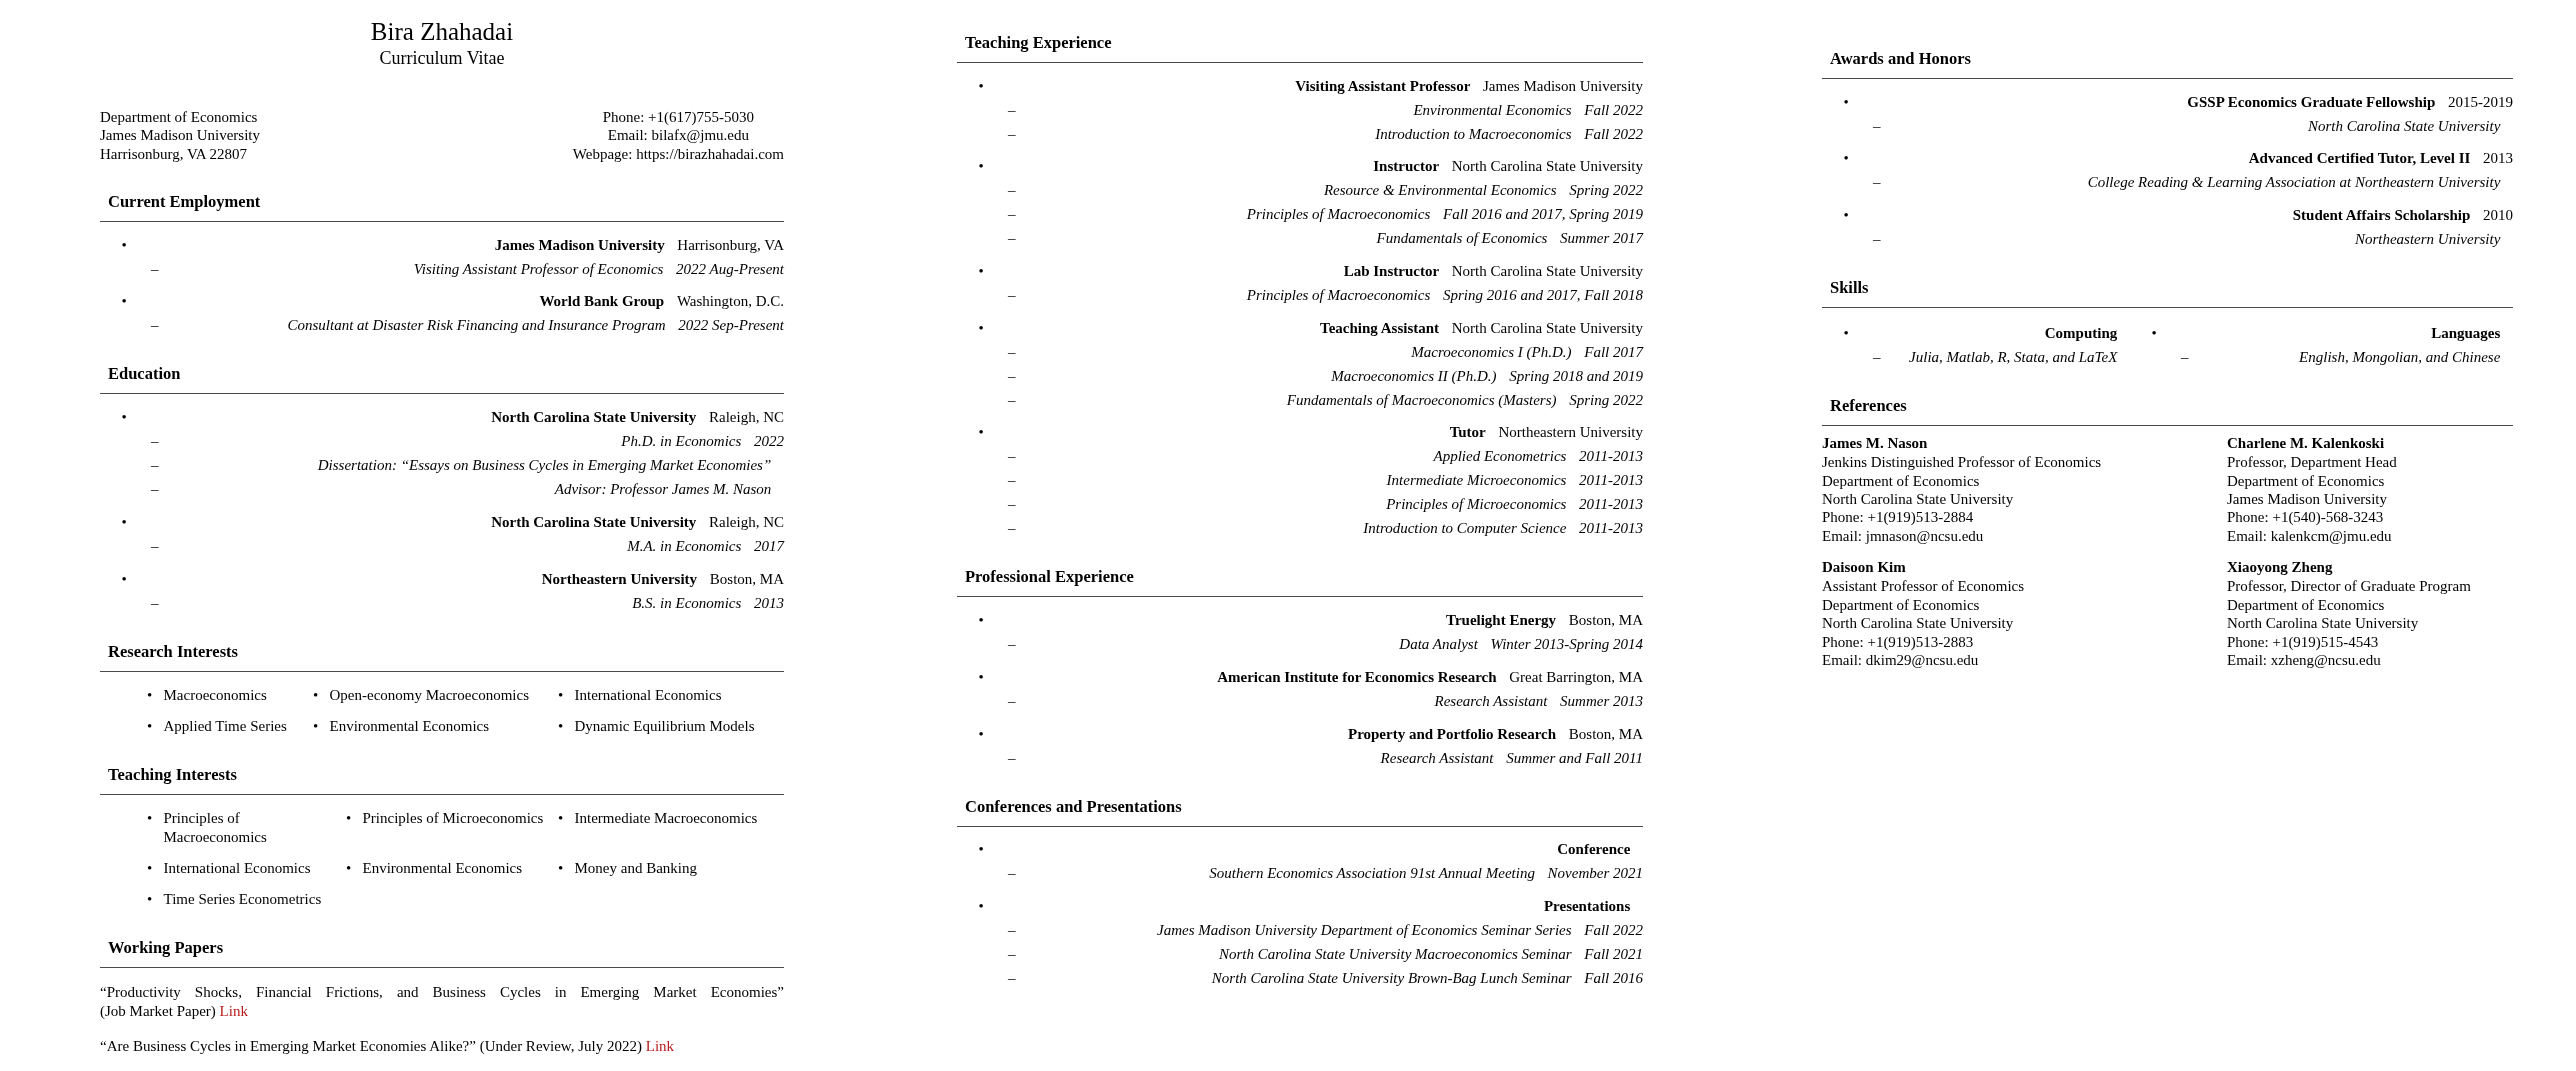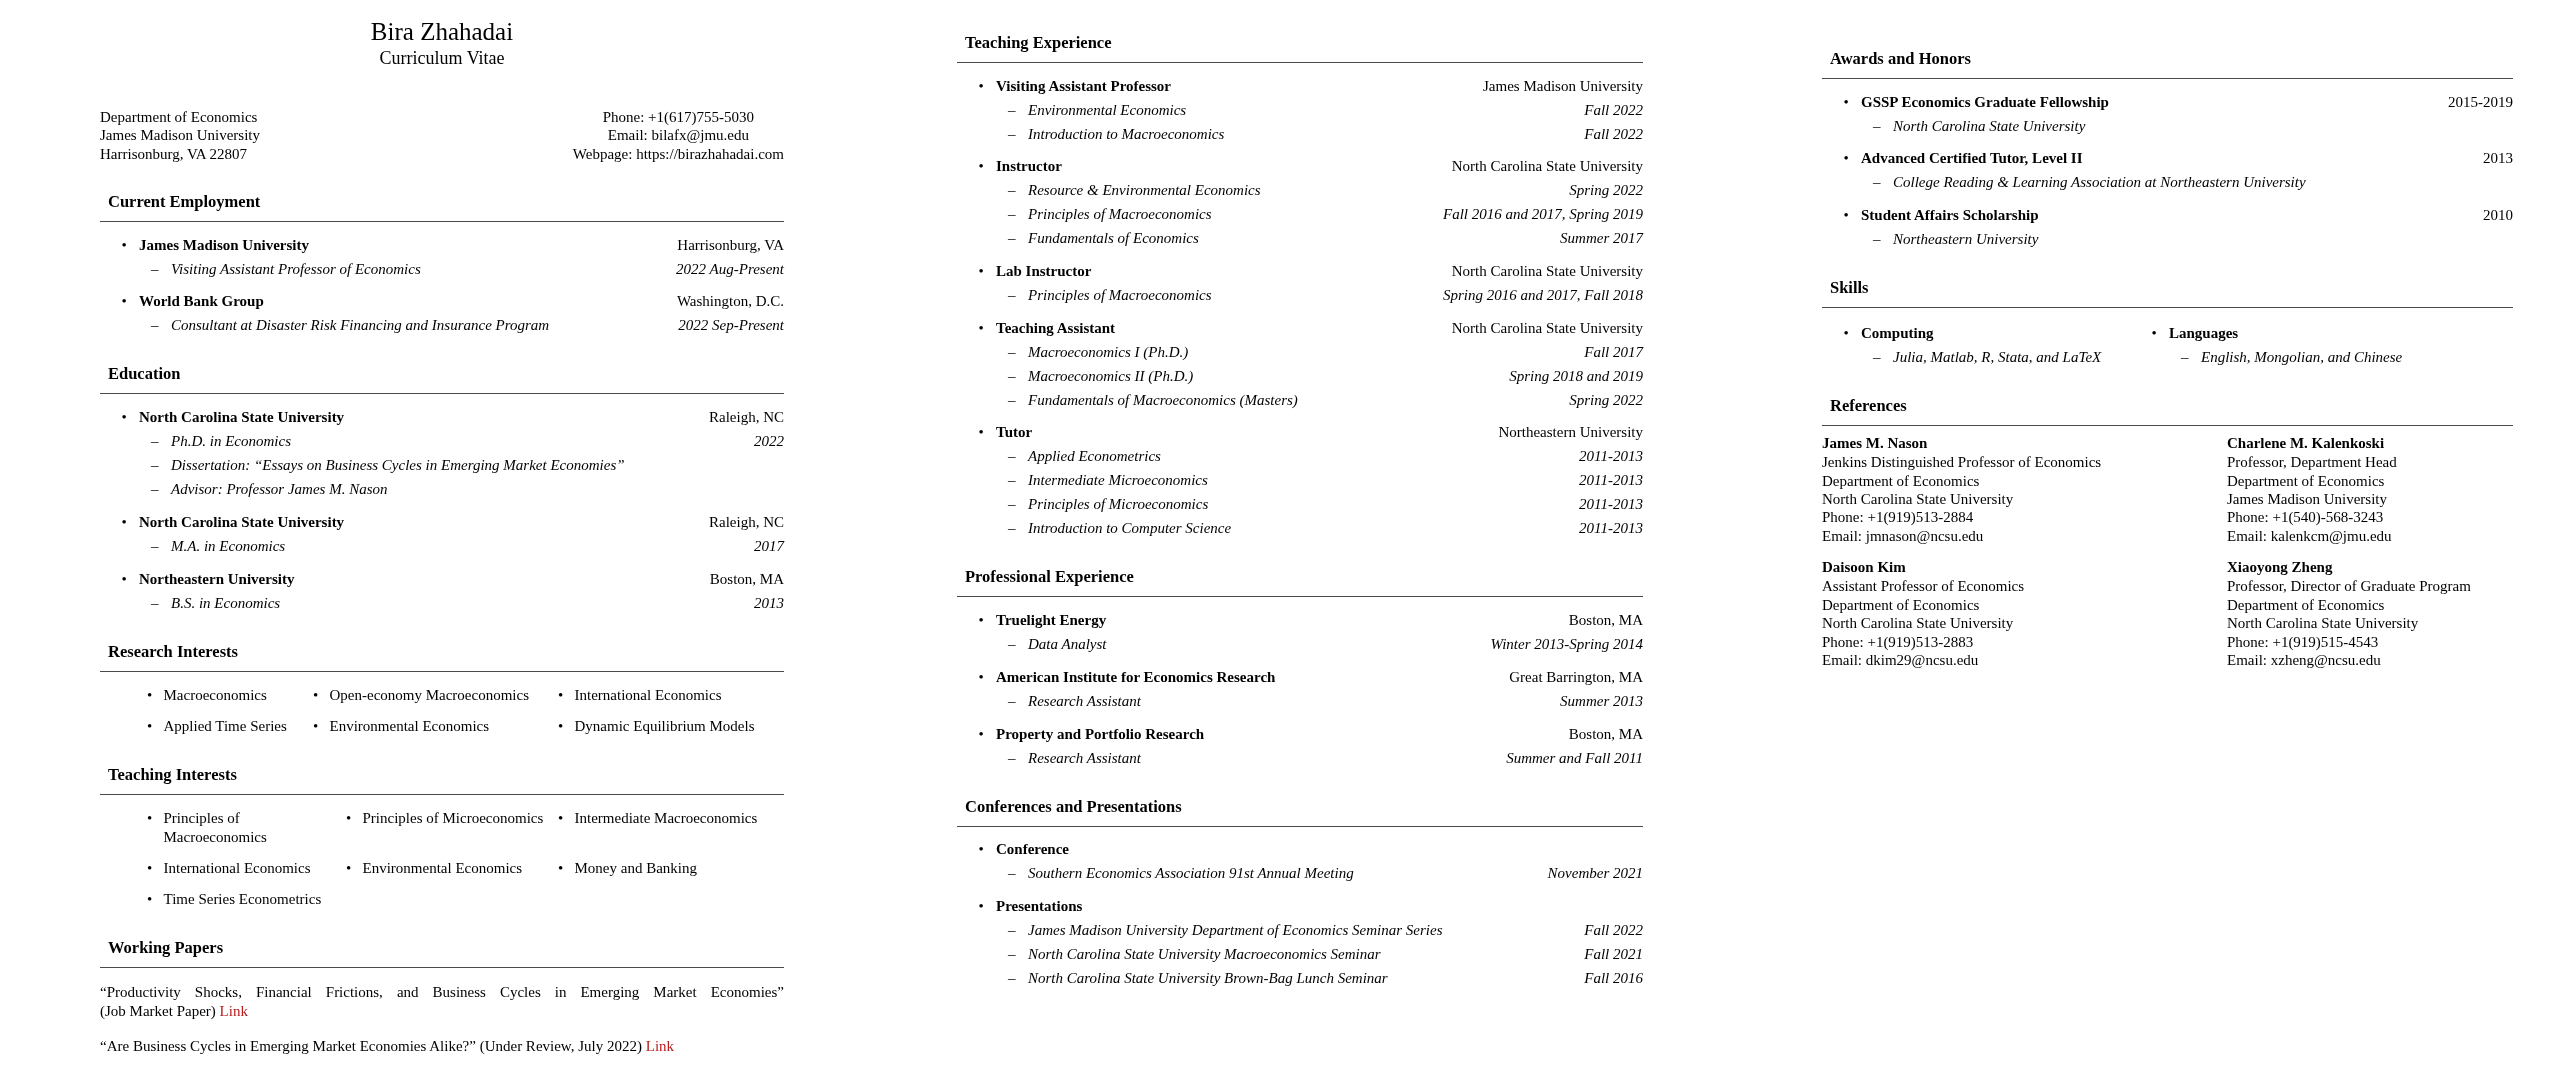--- a/index.html
+++ b/index.html
@@ -22,21 +22,21 @@
   .contact-right{}
   .contact div{line-height:18.4px;}
 
   
   section{margin-top:29px;}
   .col2 section:first-child, .col3 section:first-child{margin-top:0;}
   .sec-title{font-size:16.5px;line-height:19px;font-weight:bold;margin:8px;}
   .rule{border:none;border-top:1.9px solid #4a4a4a;margin:10px 0 0 0;height:0;}
 
   
-  .entry{margin-top:12.7px;}
+  .entry{margin-top:12.7px;text-align:right;}
   .entry-head{display:flex;position:relative;padding-left:39px;line-height:20px;}
   .entry-head::before{content:"\2022";position:absolute;left:21.5px;}
   .eh-left{font-weight:bold;flex:1;padding-right:12.7px;}
   .eh-right{white-space:nowrap;}
   .subs{margin-top:5px;}
   .sub-row{display:flex;position:relative;padding-left:71px;margin-top:5px;font-style:italic;line-height:19px;}
   .sub-row::before{content:"\2013";position:absolute;left:51px;font-style:normal;}
   .sub-left{flex:1;padding-right:12.7px;}
   .sub-right{white-space:nowrap;font-style:normal;font-style:italic;}
 

